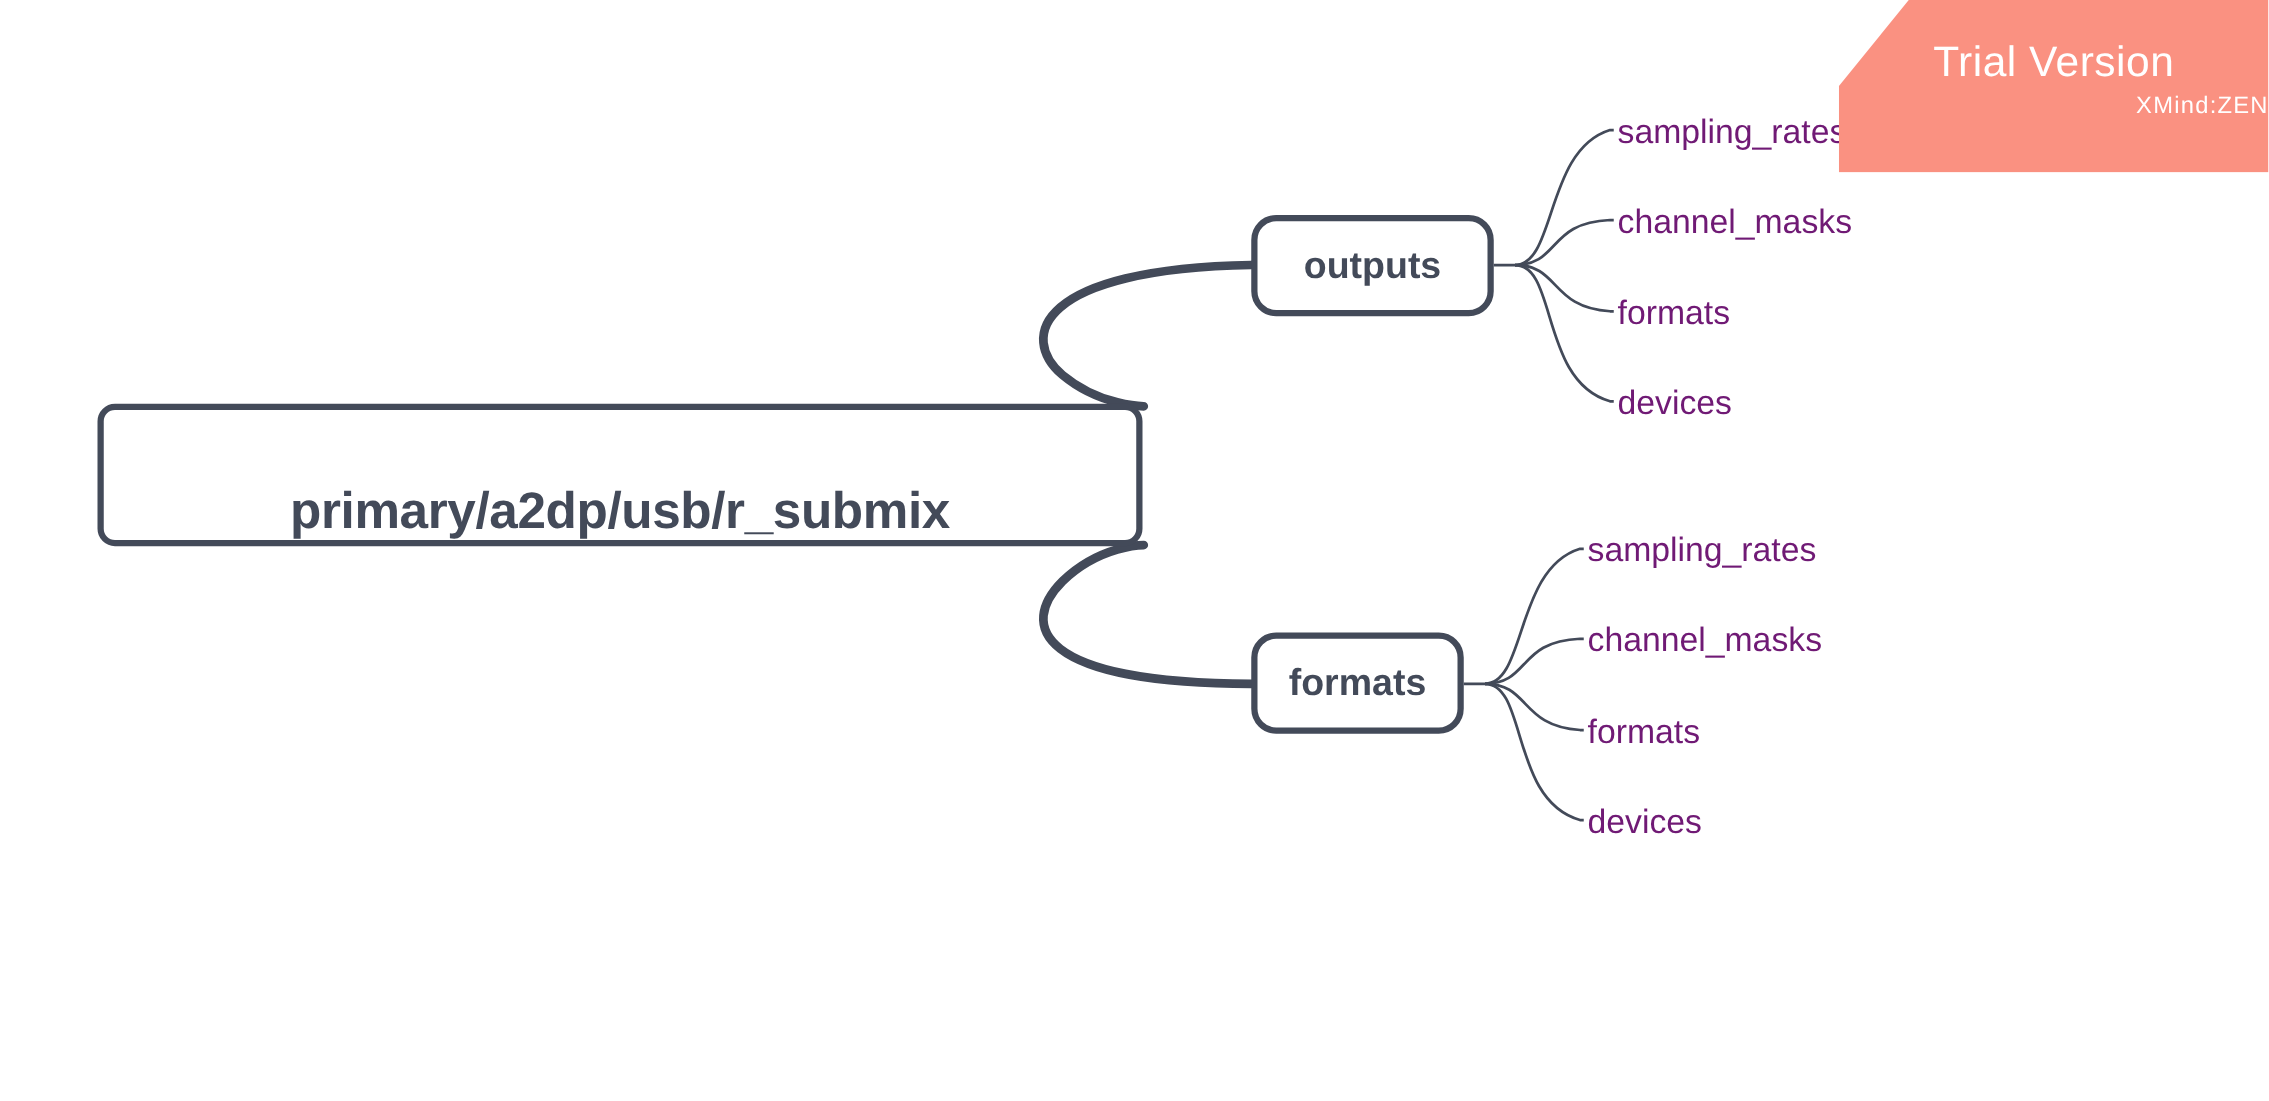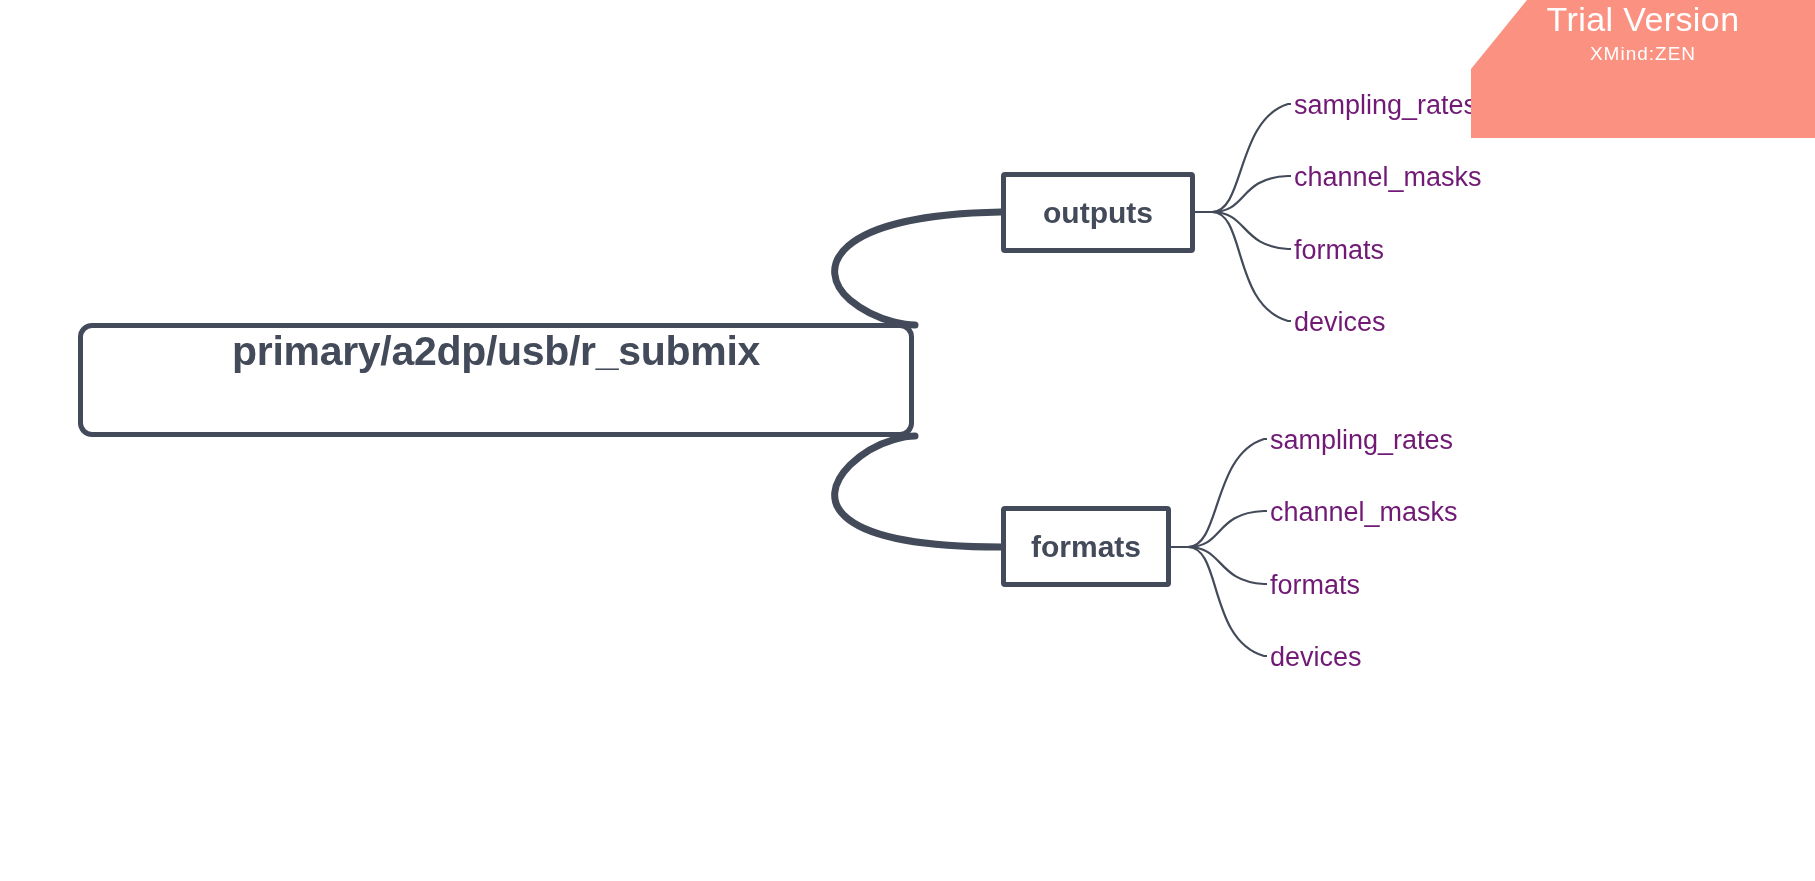--- a/index.html
+++ b/index.html
@@ -30,38 +30,38 @@
     position: absolute;
     left: 78px;
     top: 323px;
     width: 836px;
     height: 114px;
     box-sizing: border-box;
     border: 5px solid #434a59;
     border-radius: 14px;
     background: #ffffff;
     display: flex;
-    align-items: flex-start;
+    align-items: flex-end;
     justify-content: center;
     z-index: 4;
   }
   .root-label {
     font-size: 41px;
     font-weight: bold;
     color: #434a59;
     letter-spacing: -0.3px;
     white-space: nowrap;
   }
 
   
   .branch-node {
     position: absolute;
     box-sizing: border-box;
     border: 5px solid #434a59;
-    border-radius: 4px;
+    border-radius: 20px;
     background: #ffffff;
     display: flex;
     align-items: center;
     justify-content: center;
     z-index: 4;
   }
   .branch-label {
     font-size: 30px;
     font-weight: bold;
     color: #434a59;
@@ -98,27 +98,29 @@
     height: 138px;
     background: #fa9181;
     -webkit-clip-path: polygon(56px 0, 344px 0, 344px 138px, 0 138px, 0 69px);
     clip-path: polygon(56px 0, 344px 0, 344px 138px, 0 138px, 0 69px);
     z-index: 6;
     text-align: center;
   }
   .trial-title {
     color: #ffffff;
     font-size: 34px;
+    margin-top: 31px;
     letter-spacing: 0.4px;
   }
   .trial-sub {
     color: #ffffff;
     font-size: 19px;
     margin-top: 4px;
     letter-spacing: 1px;
+    text-align: right;
   }
 </style>
 </head>
 <body>
 
 <div id="canvas">
 
   <svg id="links" viewBox="0 0 1815 881" xmlns="http://www.w3.org/2000/svg">
 
     <path d="M 915 325 C 915 325 880 325 850 300 C 815 270 830 215 1001 212" fill="none" stroke="#434a59" stroke-width="7" stroke-linecap="round"></path>

